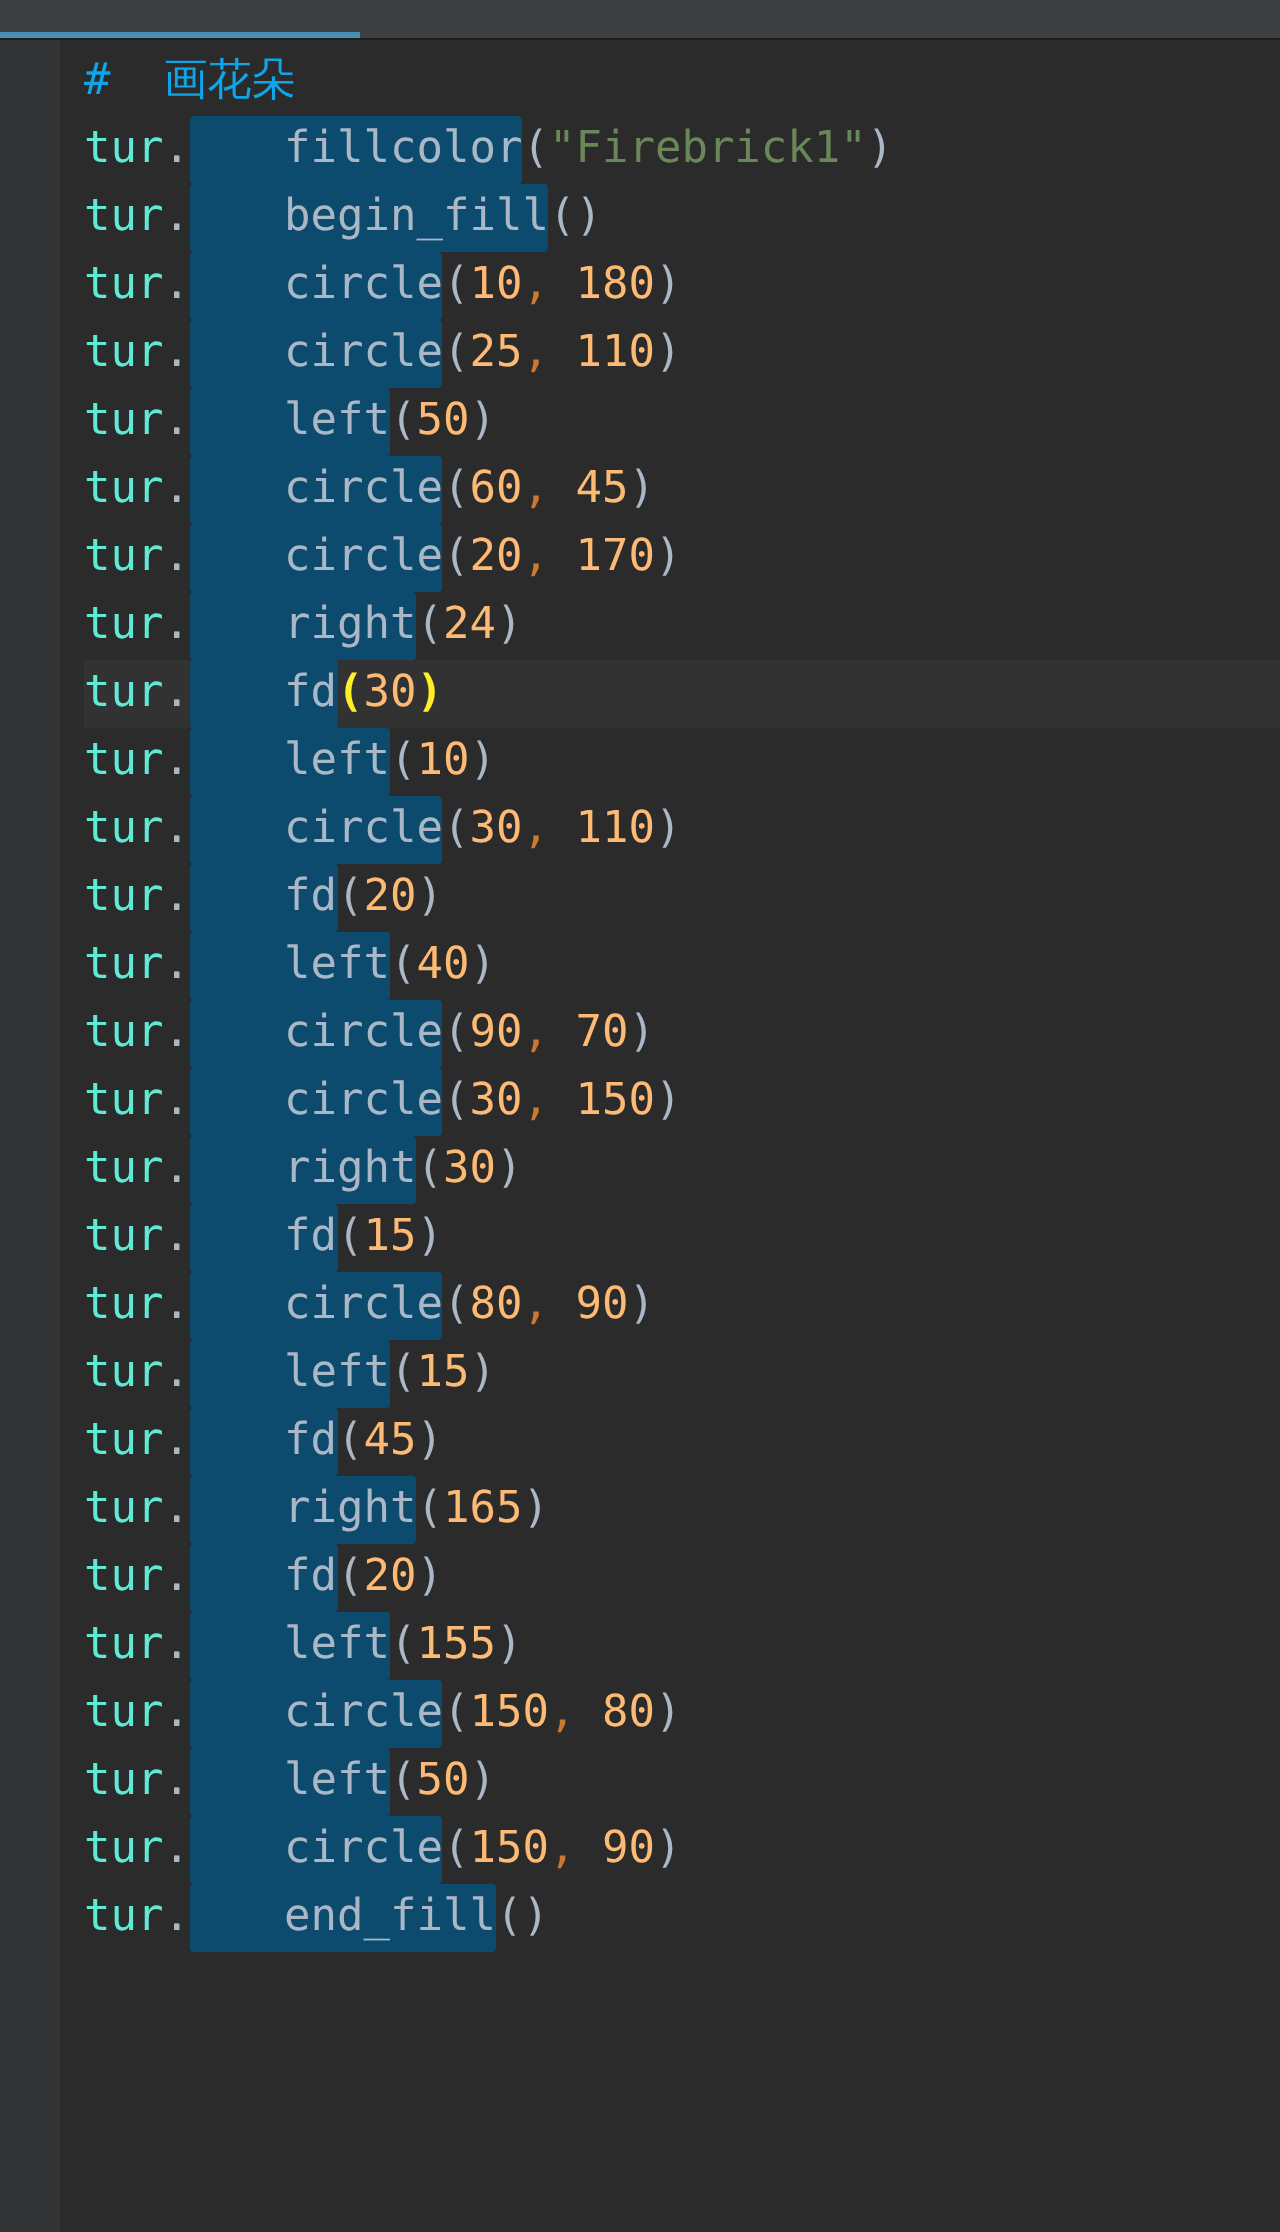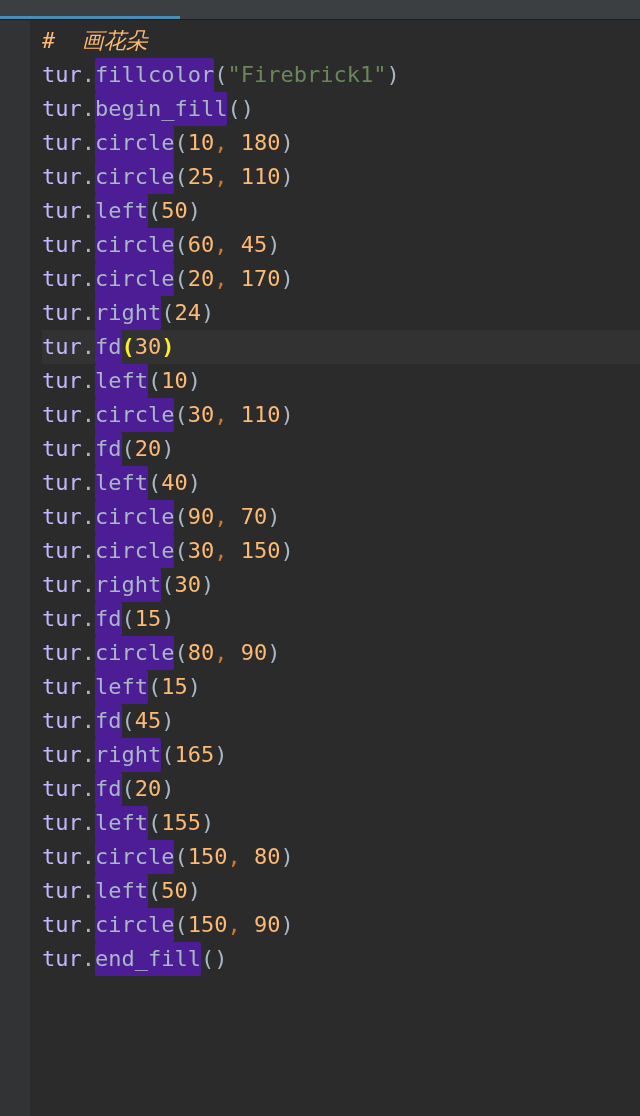--- a/index.html
+++ b/index.html
@@ -47,27 +47,28 @@
       white-space: pre;
     }
     .line {
       height: 34px;
       display: flex;
       align-items: center;
     }
     .line.current {
       background: #323232;
     }
-    .comment { color: #fdba74; font-style: italic; }
-    .obj { color: #c4b5fd; }
+    .comment { color: #0ea5e9; }
+    .obj { color: #5eead4; }
     .dot { color: #a9b7c6; }
     .hl-method {
-      background: #4c1d95;
+      background: #0c4a6e;
       color: #a9b7c6;
       border-radius: 2px;
+      padding-left: 47px;
     }
     .paren { color: #a9b7c6; }
     .paren-match {
       color: #ffef28;
       font-weight: bold;
     }
     .num { color: #fdba74; }
     .comma { color: #cc7832; }
     .str { color: #6a8759; }
     .space { color: #a9b7c6; }

